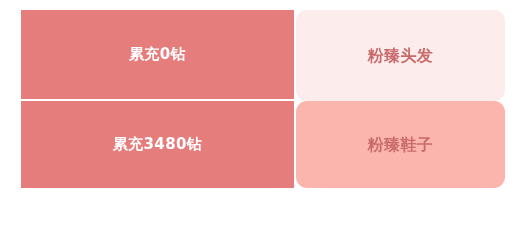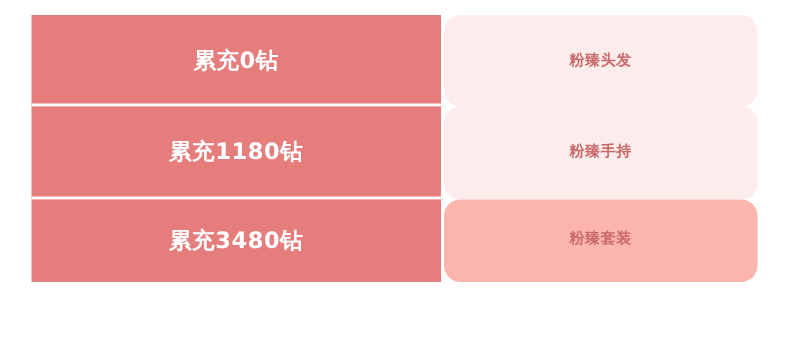--- a/index.html
+++ b/index.html
@@ -42,21 +42,21 @@
     font-weight: bold;
     letter-spacing: 0.4px;
     border-bottom: 2px solid #ffffff;
     border-right: 2px solid #ffffff;
   }
   tr:last-child td.tier-cell {
     border-bottom: none;
   }
   td.reward-cell {
     width: 197px;
-    font-size: 10px;
+    font-size: 16px;
     font-weight: bold;
     color: #c96b6b;
     letter-spacing: 0.4px;
     border-radius: 11px;
   }
   td.reward-cell.shade-light {
     background: #fdecec;
   }
   td.reward-cell.shade-dark {
     background: #fcb5ad;
@@ -66,22 +66,18 @@
 <body>
 
 <div id="reward-table-wrap">
   <table class="reward-table">
     <tbody>
       <tr>
         <td class="tier-cell">累充0钻</td>
         <td class="reward-cell shade-light">粉臻头发</td>
       </tr>
       <tr>
-        <td class="tier-cell">累充1180钻</td>
-        <td class="reward-cell shade-light">粉臻手持</td>
-      </tr>
-      <tr>
         <td class="tier-cell">累充3480钻</td>
-        <td class="reward-cell shade-dark">粉臻套装</td>
+        <td class="reward-cell shade-dark">粉臻鞋子</td>
       </tr>
     </tbody>
   </table>
 </div>
 
 </body></html>

